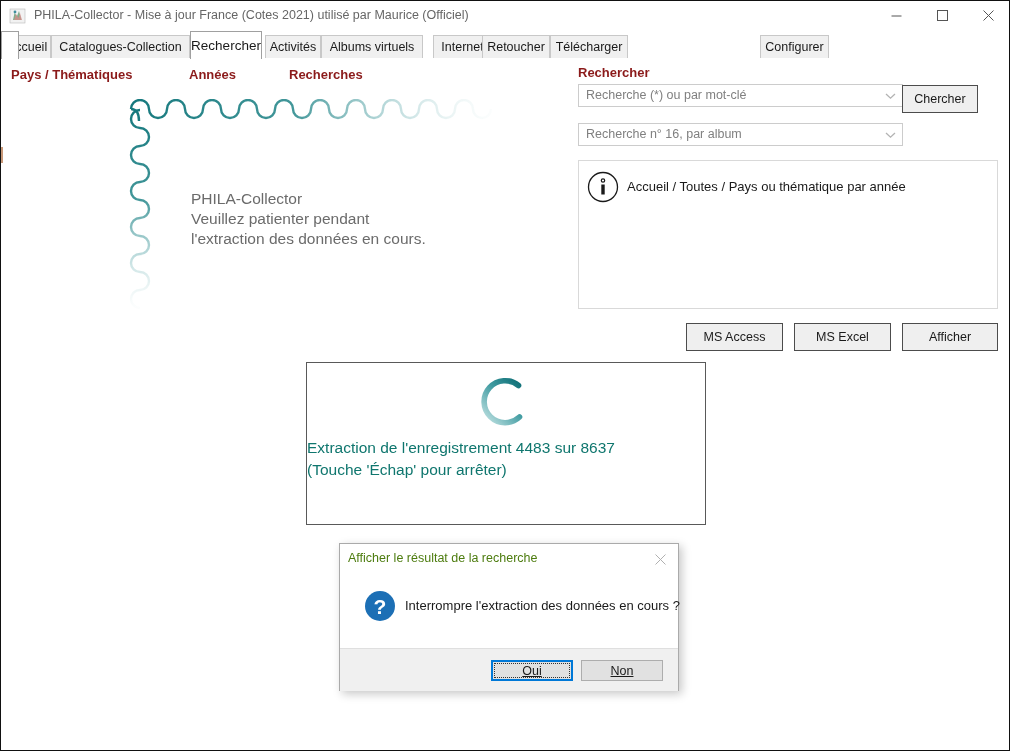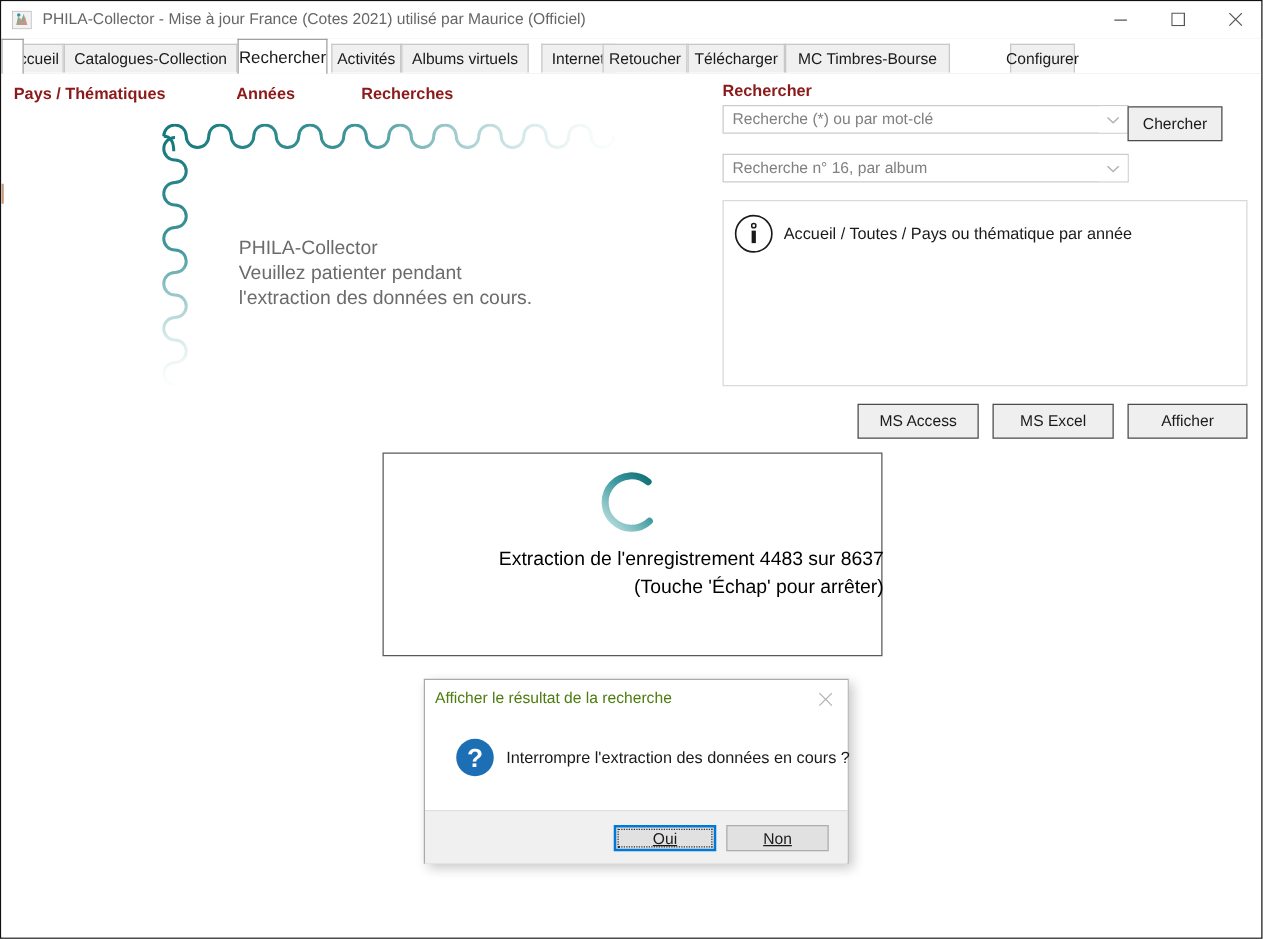--- a/index.html
+++ b/index.html
@@ -223,23 +223,23 @@
   #spinner {
     position: absolute;
     left: 50%;
     top: 8px;
     transform: translateX(-50%);
     width: 62px; height: 62px;
   }
   #progress-line1, #progress-line2 {
     position: absolute;
     left: 0; width: 400px;
-    text-align: right;
+    text-align: left;
     font-size: 15.5px;
-    color: #000000;
+    color: #0f766e;
     white-space: nowrap;
   }
   #progress-line1 { top: 76px; }
   #progress-line2 { top: 98px; }
 
   
   #dialog {
     position: absolute;
     left: 338px; top: 484px;
     width: 340px; height: 148px;
@@ -357,22 +357,21 @@
   <div id="tabstrip">
     <div class="tab" style="left:2px;   width:48px;">Accueil</div>
     <div class="tab" style="left:50px;  width:139px;">Catalogues-Collection</div>
     <div class="tab active" style="left="></div>
     <div class="tab active" style="left:189px; width:72px;">Rechercher</div>
     <div class="tab" style="left:264px; width:56px;">Activités</div>
     <div class="tab" style="left:320px; width:102px;">Albums virtuels</div>
     <div class="tab" style="left:432px; width:59px;">Internet</div>
     <div class="tab" style="left:481px; width:68px;">Retoucher</div>
     <div class="tab" style="left:549px; width:78px;">Télécharger</div>
-    <div class="tab" style="left:627px; width:132px;">MC Timbres-Bourse</div>
-    <div class="tab" style="left:759px; width:52px;margin-left:48px;">Configurer</div>
+    <div class="tab" style="left:759px; width:69px;">Configurer</div>
   </div>
 
   <div id="content">
 
     <div id="left-edge-mark"></div>
 
     <div class="section-heading" id="heading-pays">Pays / Thématiques</div>
     <div class="section-heading" id="heading-annees">Années</div>
     <div class="section-heading" id="heading-recherches">Recherches</div>
     <div class="section-heading" id="heading-rechercher">Rechercher</div>

